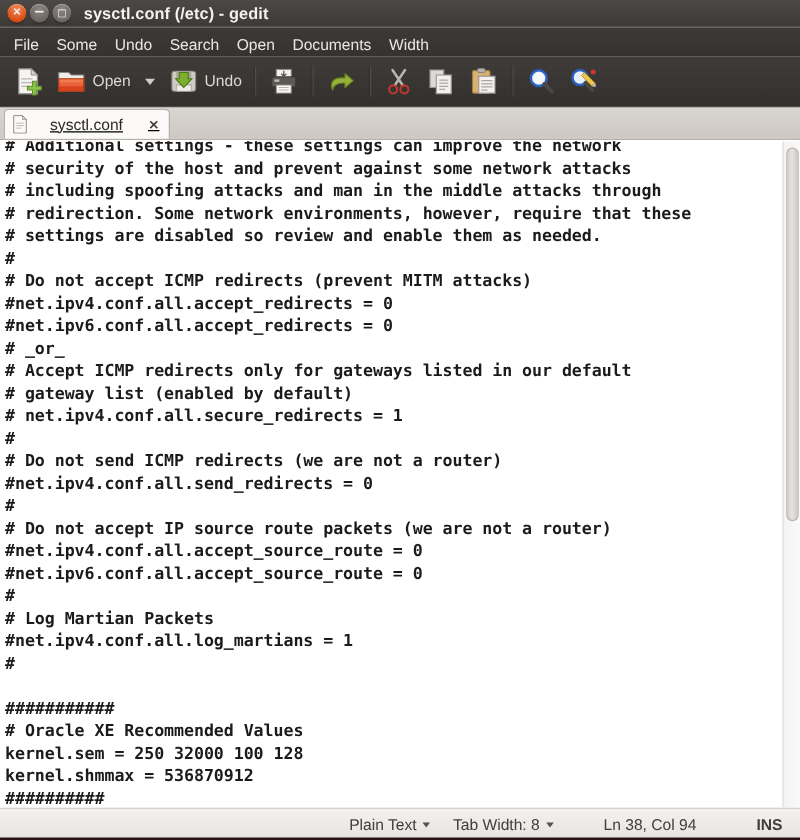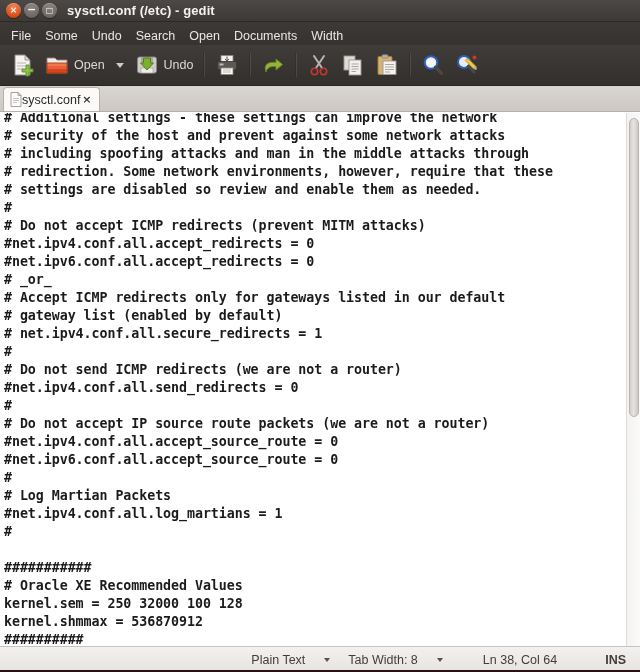--- a/index.html
+++ b/index.html
@@ -141,24 +141,25 @@
     border-bottom: 1px solid #b5b0ab;
   }
   .tab {
     height: 24px;
     background: #fbfaf9;
     border: 1px solid #b5b0ab;
     border-bottom: none;
     border-radius: 4px 4px 0 0;
     display: flex;
     align-items: center;
-    gap: 0;
+    gap: 18px;
     padding: 0 7px 0 6px;
     box-sizing: border-box;
     cursor: default;
+    text-decoration: underline;
   }
   .tab-title {
     font-size: 12.5px;
     color: #2c2a28;
     white-space: nowrap;
   }
   .tab-close {
     font-size: 11px;
     color: #3a3735;
     font-weight: bold;
@@ -225,21 +226,21 @@
     display: flex;
     align-items: center;
     justify-content: flex-end;
     box-sizing: border-box;
     padding-right: 14px;
     gap: 0;
   }
   .st-item {
     display: flex;
     align-items: center;
-    gap: 19px;
+    gap: 5px;
     font-size: 12.5px;
     color: #403d3b;
     white-space: nowrap;
     padding: 0 12px;
     cursor: default;
   }
   .st-caret {
     width: 0; height: 0;
     border-left: 3.5px solid transparent;
     border-right: 3.5px solid transparent;
@@ -472,21 +473,21 @@
   <div class="statusbar">
     <div class="st-item st-plain">
       <span>Plain Text</span>
       <span class="st-caret"></span>
     </div>
     <div class="st-item">
       <span>Tab Width: 8</span>
       <span class="st-caret"></span>
     </div>
     <div class="st-item st-ln">
-      <span>Ln 38, Col 64</span>
+      <span>Ln 38, Col 94</span>
     </div>
     <div class="st-item st-ins">
       <span>INS</span>
     </div>
   </div>
 
   <div class="bottomstrip"></div>
 </div>
 
 </body></html>

